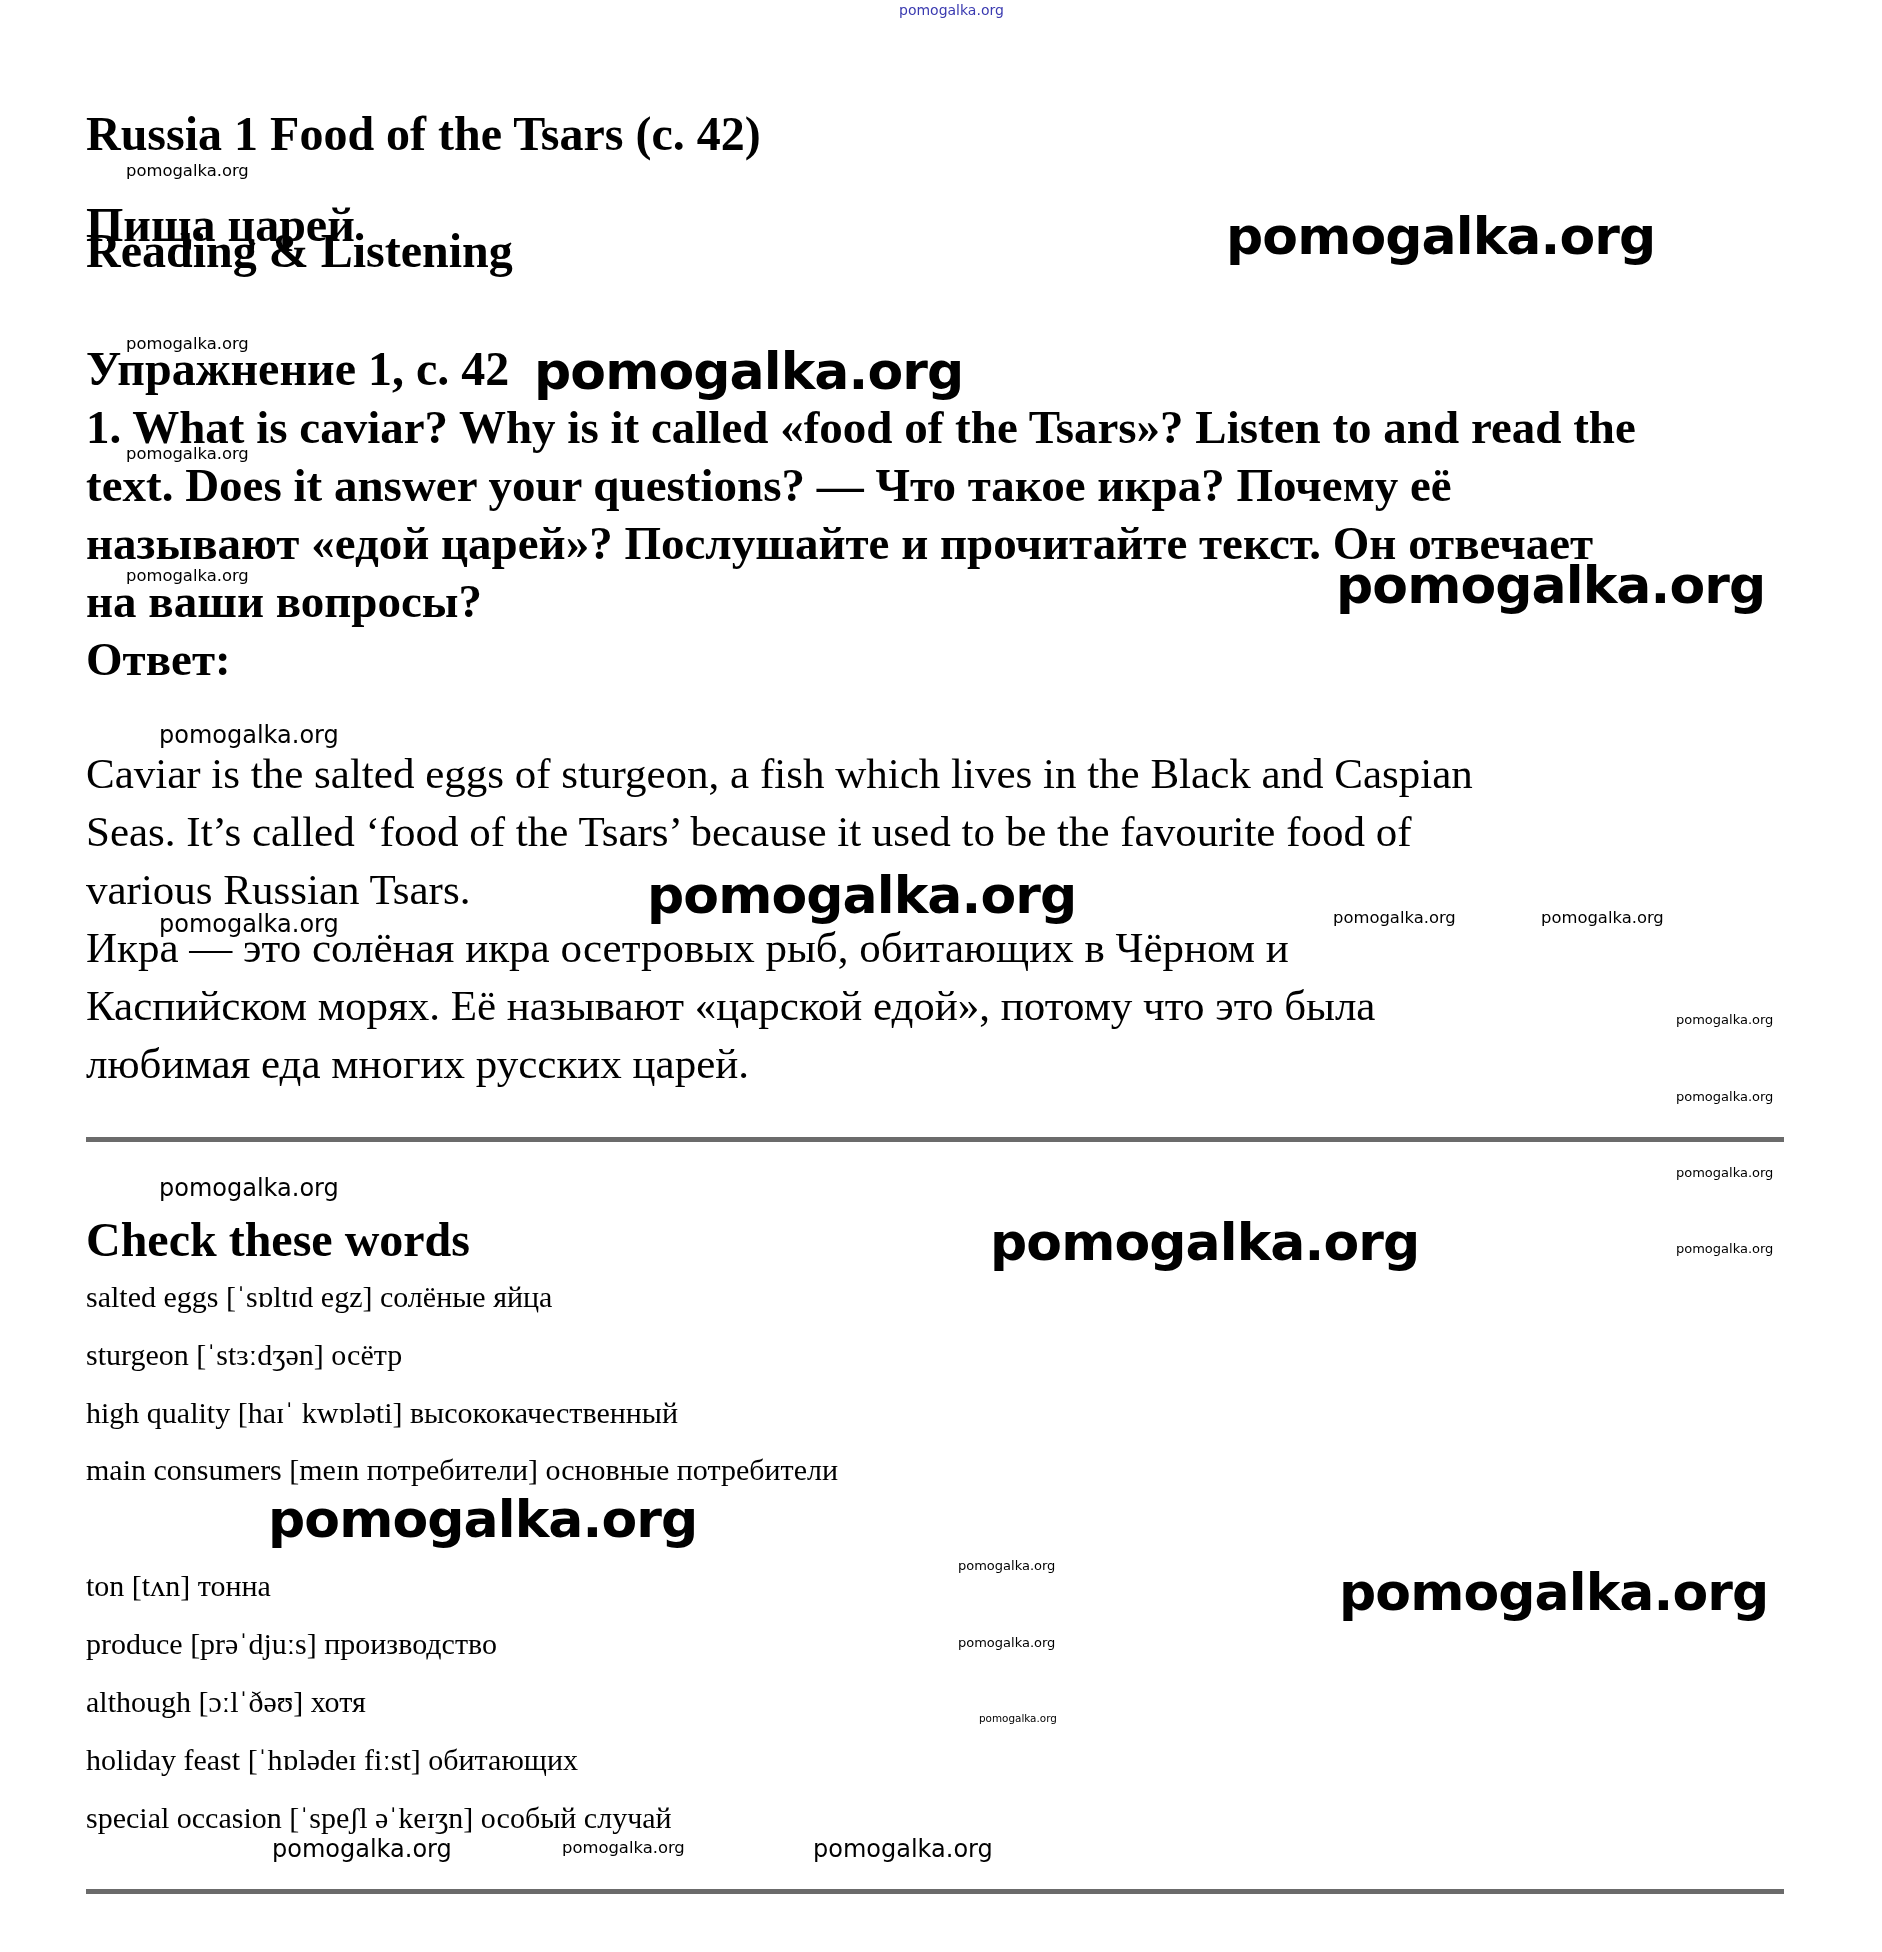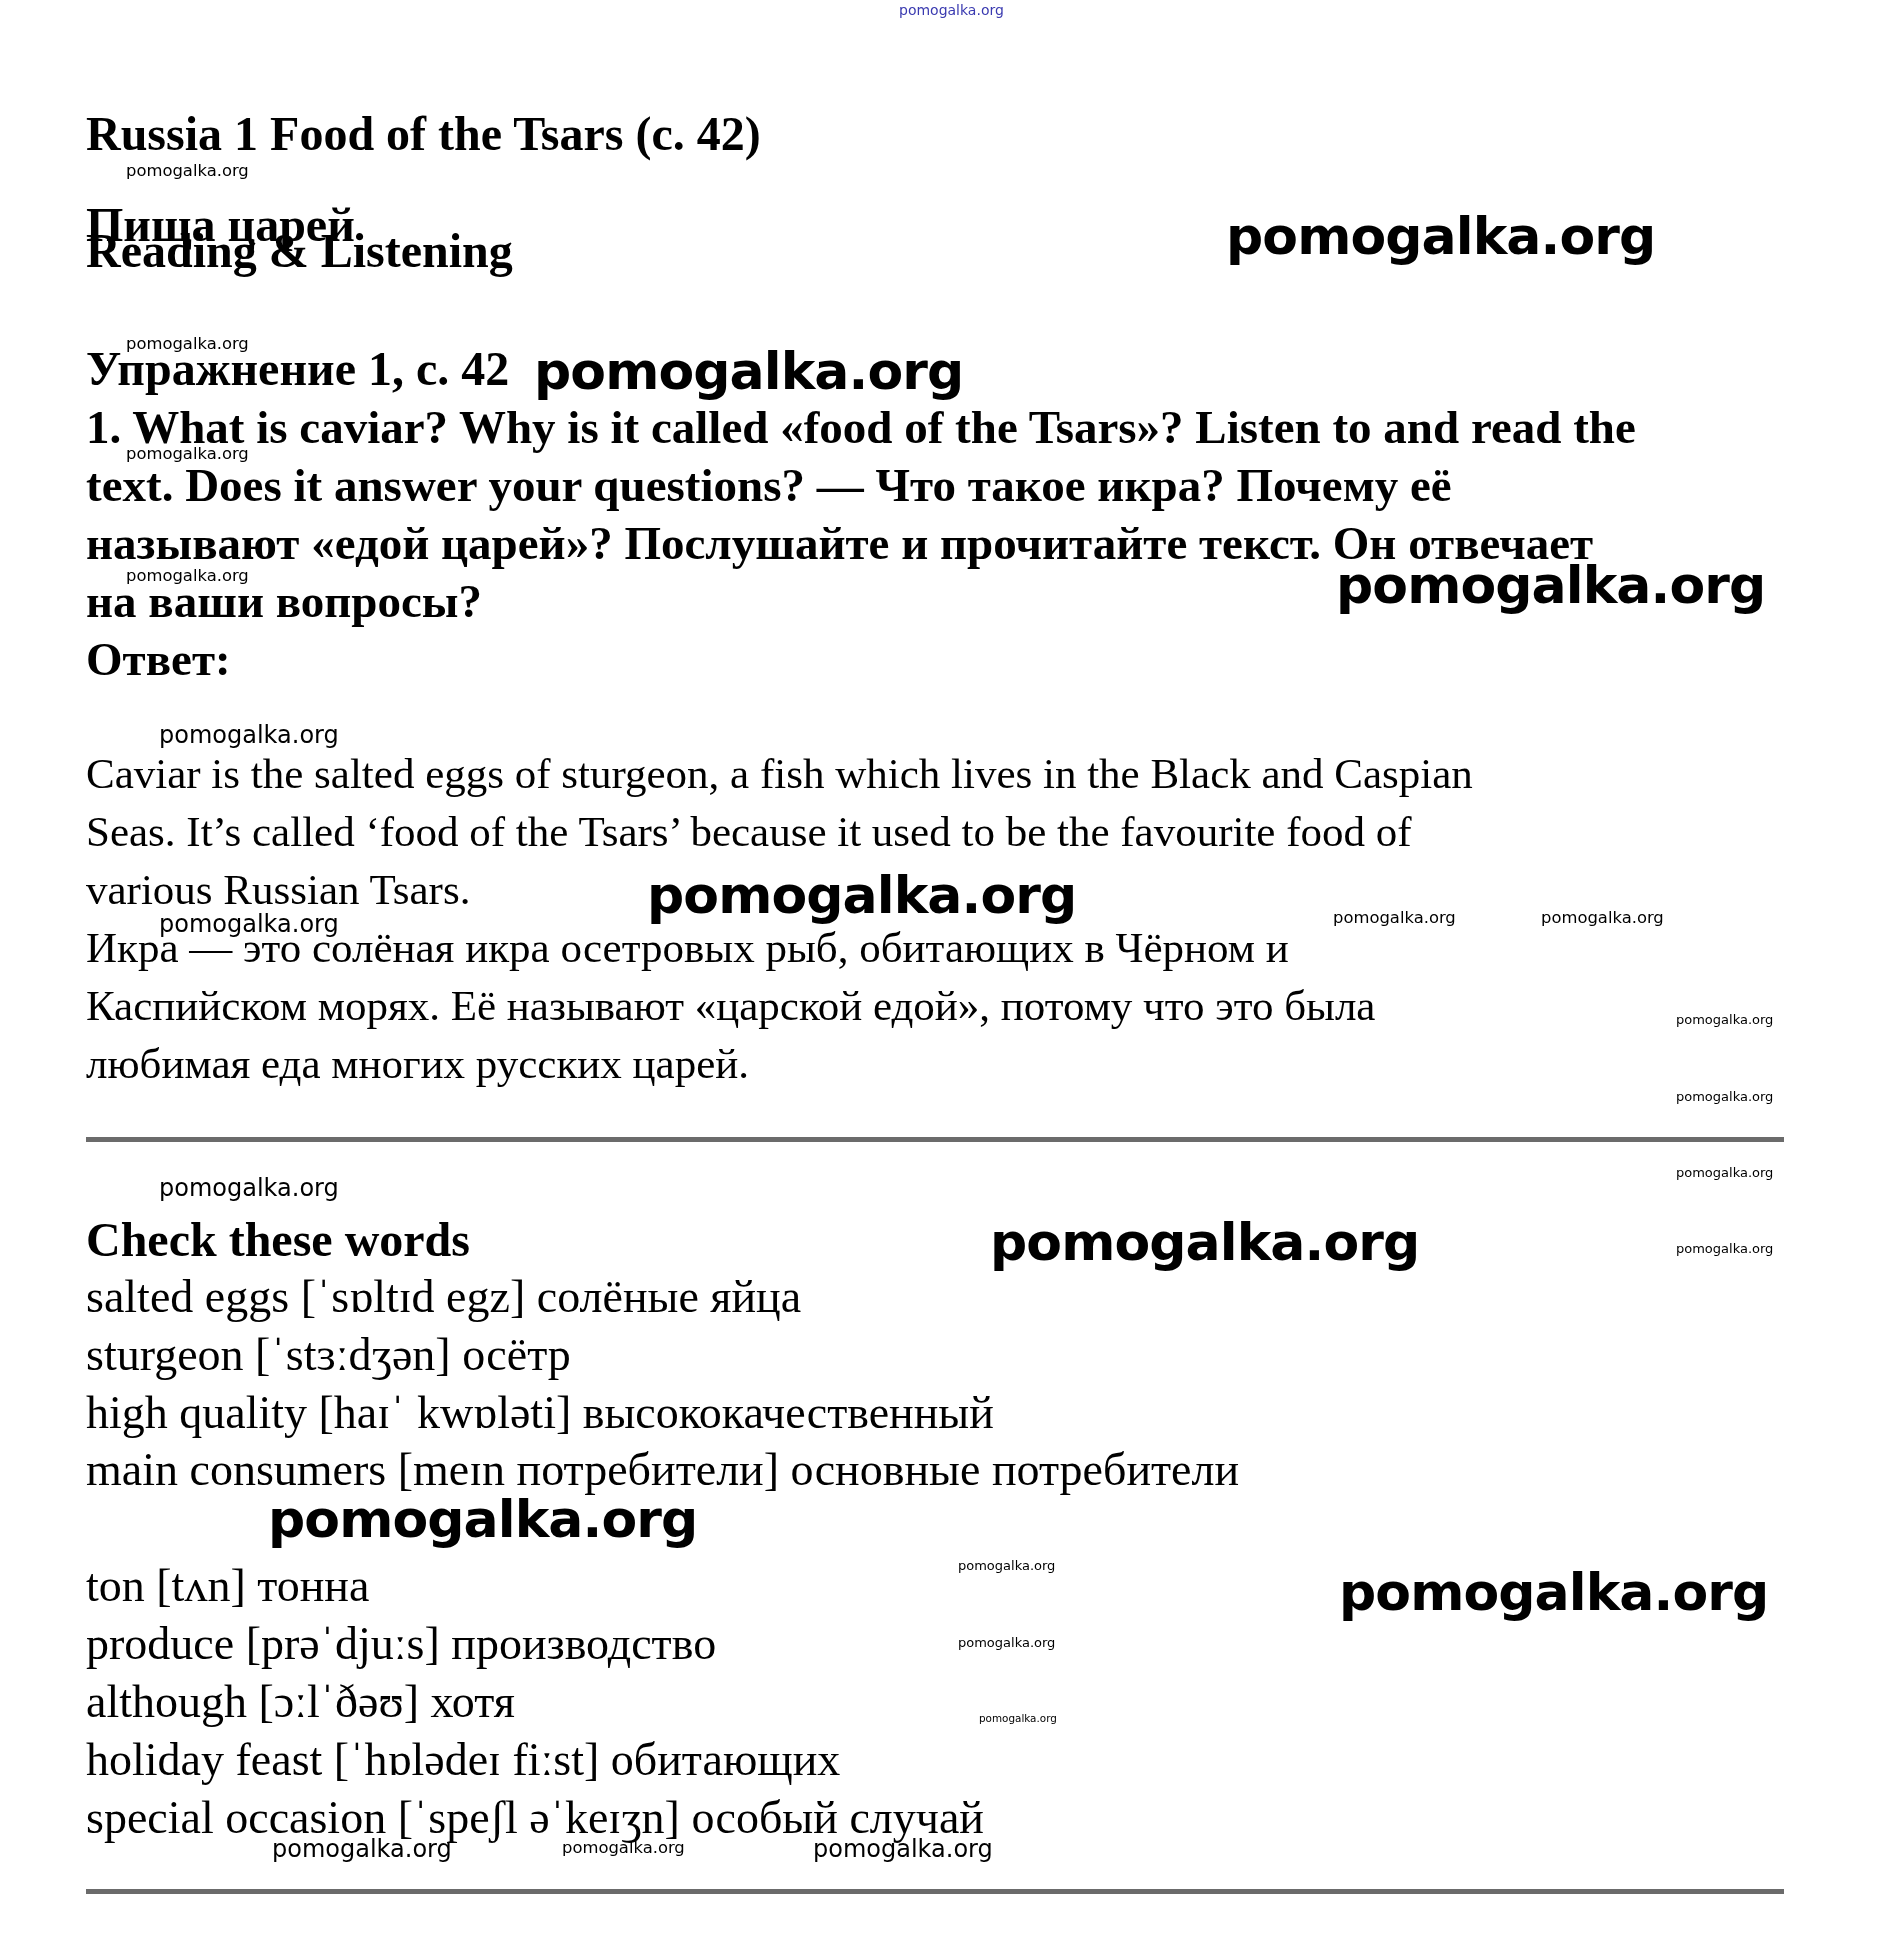--- a/index.html
+++ b/index.html
@@ -2,21 +2,21 @@
 <html style="font-size:14px"><head>
 <meta charset="utf-8">
 <style>
   html, body { margin:0; padding:0; background:#ffffff; }
   body { width:1882px; height:1953px; position:relative; overflow:hidden; color:#000; }
   .serif { font-family:"Liberation Serif","DejaVu Serif",serif; }
   .abs { position:absolute; white-space:nowrap; }
   .h { font-weight:bold; font-size:48px; line-height:57px; }
   .q { font-weight:bold; font-size:47px; line-height:58px; }
   .p { font-size:43px; line-height:58px; }
-  .w { font-size:46px; line-height:58px; }
+  .w { font-size:30px; line-height:58px; }
   .wm-big { font-family:"DejaVu Sans","Liberation Sans",sans-serif; font-size:52px; font-weight:bold; letter-spacing:-0.9px; }
   .wm-mid { font-family:"DejaVu Sans","Liberation Sans",sans-serif; font-size:24px; }
   .wm-sm { font-family:"DejaVu Sans","Liberation Sans",sans-serif; font-size:16.4px; }
   .wm-xs { font-family:"DejaVu Sans","Liberation Sans",sans-serif; font-size:13px; }
   .wm-top { font-family:"DejaVu Sans","Liberation Sans",sans-serif; font-size:14px; color:#3a3ab0; }
   .rule { position:absolute; left:86px; width:1698px; height:5.2px; background:#6b6b6b; }
 </style>
 </head>
 <body>
 

